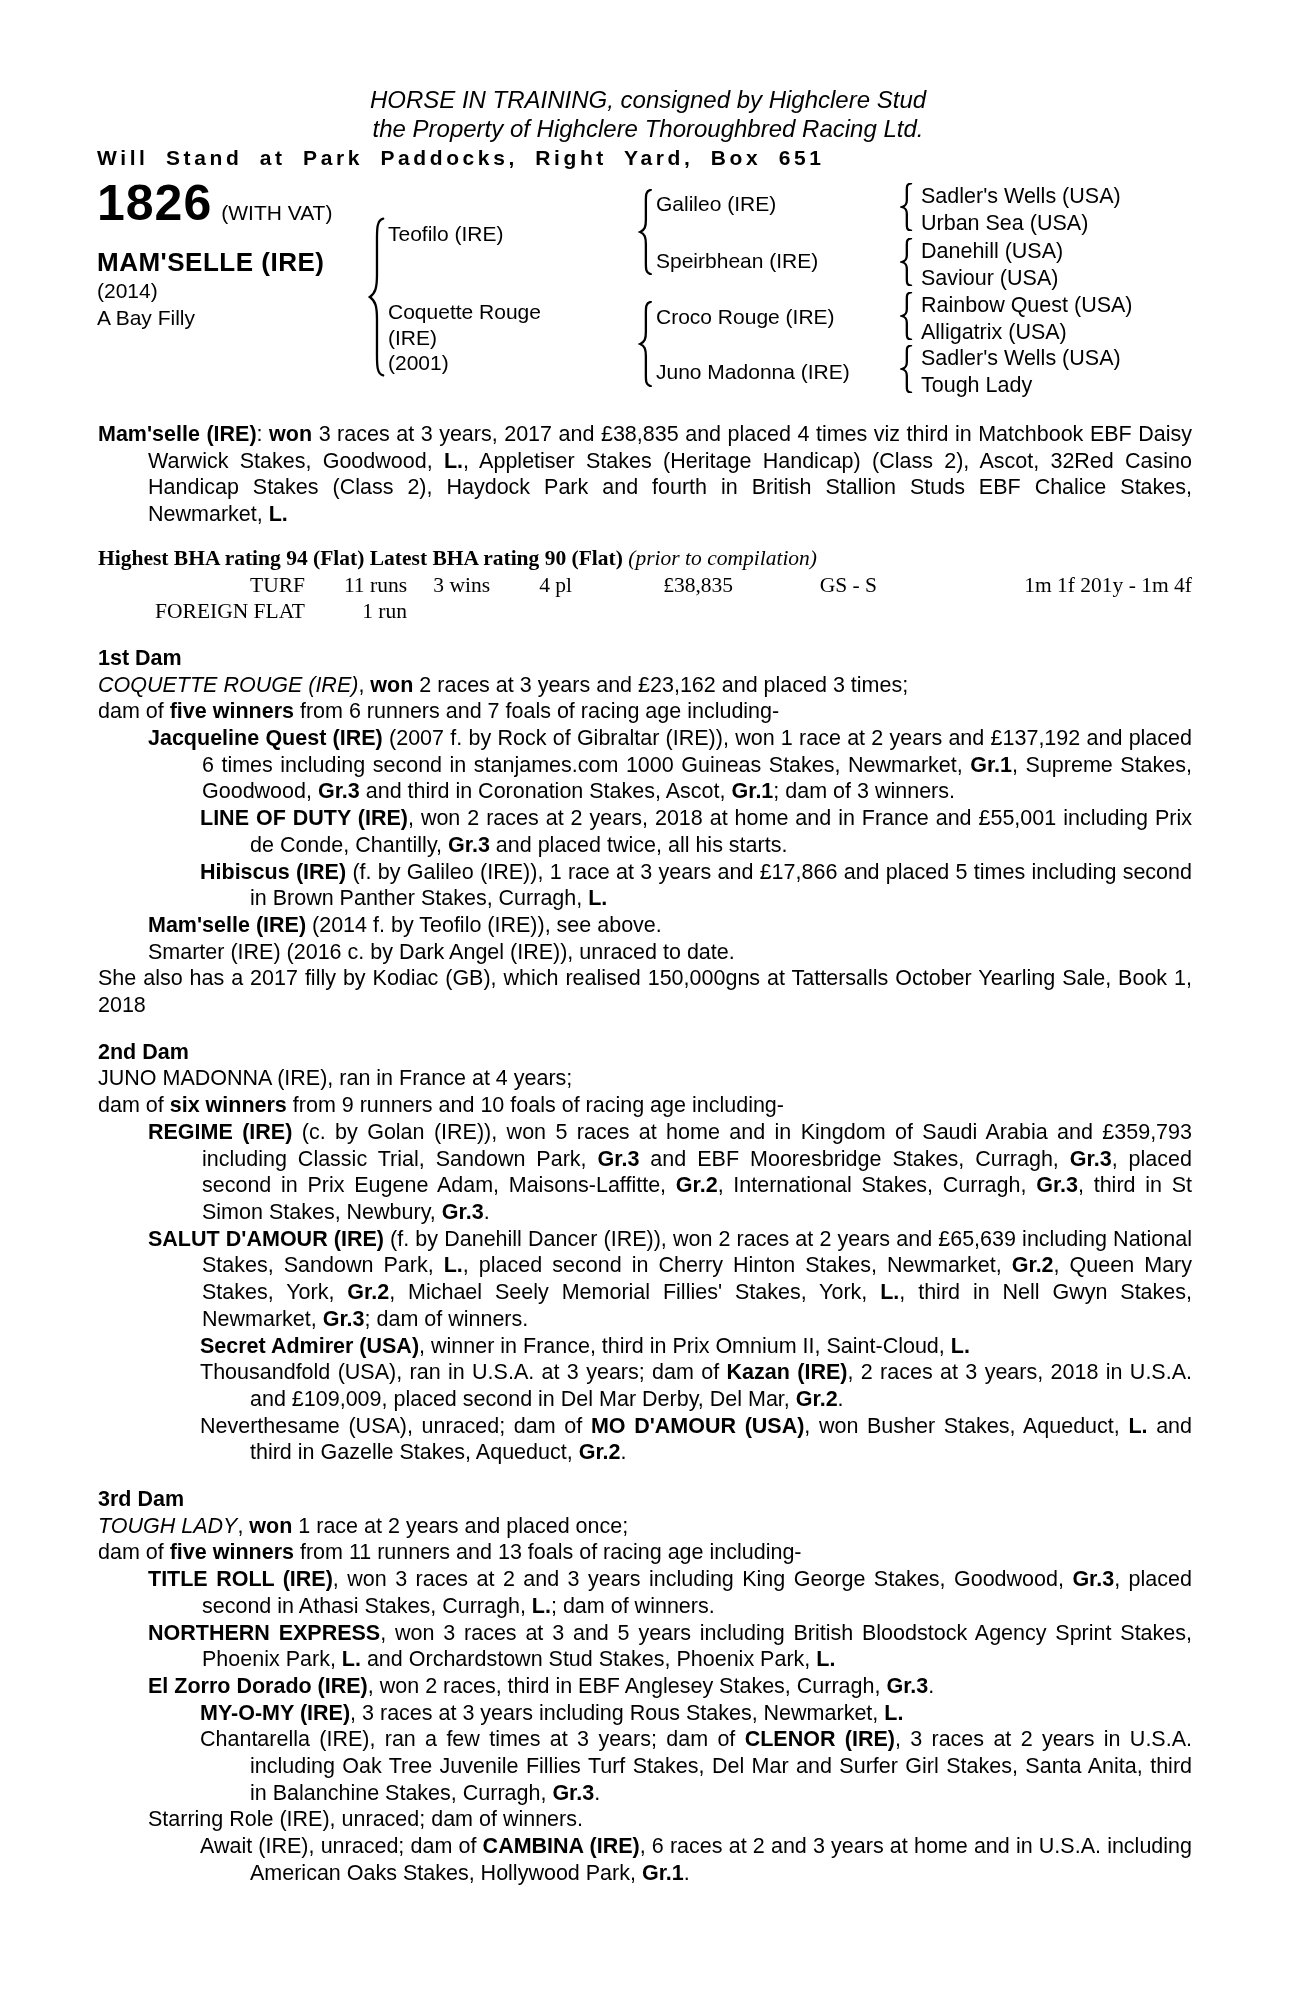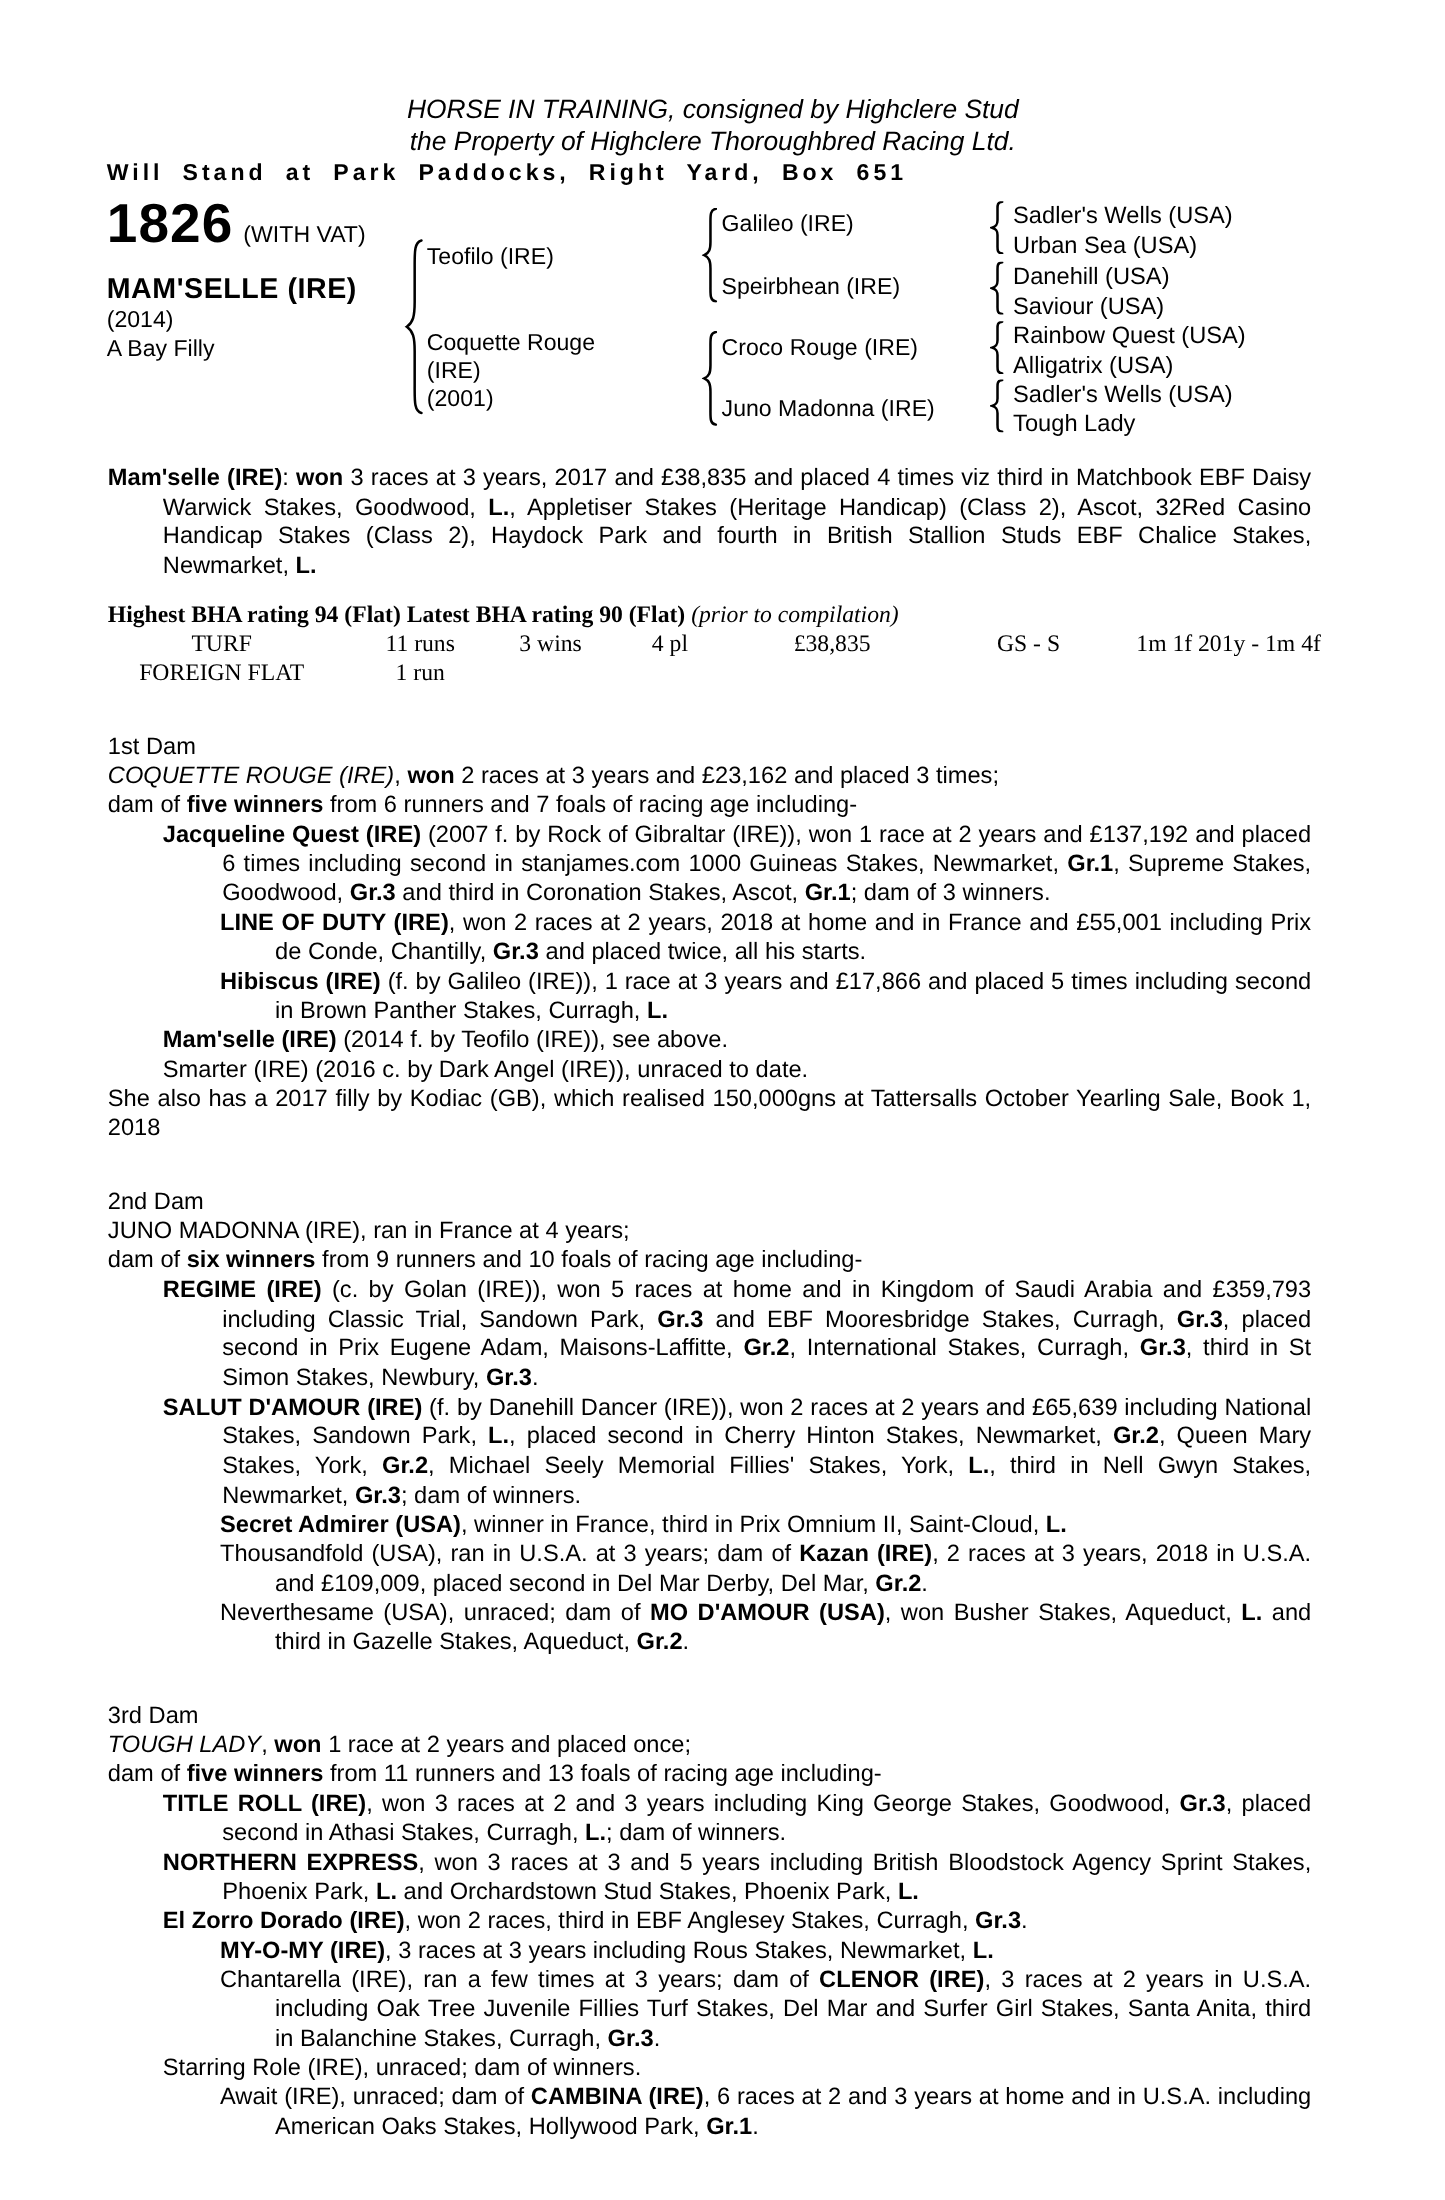--- a/index.html
+++ b/index.html
@@ -30,23 +30,23 @@
     font-size:21.5px;line-height:26.7px;text-align:justify;
   }
   .para{margin:0;}
   .p-desc{padding-left:50px;text-indent:-50px;}
   .l0{}
   .l1{padding-left:104px;text-indent:-54px;}
   .l2{padding-left:152px;text-indent:-50px;}
   .sb{font-weight:bold;}
   .si{font-style:italic;}
   .ratings{margin-top:17px;font-family:Liberation Serif, serif;}
-  .rr-row{display:grid;grid-template-columns:207px 102px 83px 82px 161px 144px auto;text-align:center;gap:26px;}
+  .rr-row{display:grid;grid-template-columns:207px 102px 83px 82px 161px 144px auto;text-align:right;}
   .rr-cell{white-space:nowrap;}
-  .dam-heading{font-weight:normal;margin-top:40px;}
+  .dam-heading{font-weight:bold;margin-top:20px;}
 </style>
 </head>
 <body>
 
 <div class="page">
 
   <div class="hdr">
     <div>HORSE IN TRAINING, consigned by Highclere Stud</div>
     <div>the Property of Highclere Thoroughbred Racing Ltd.</div>
   </div>

